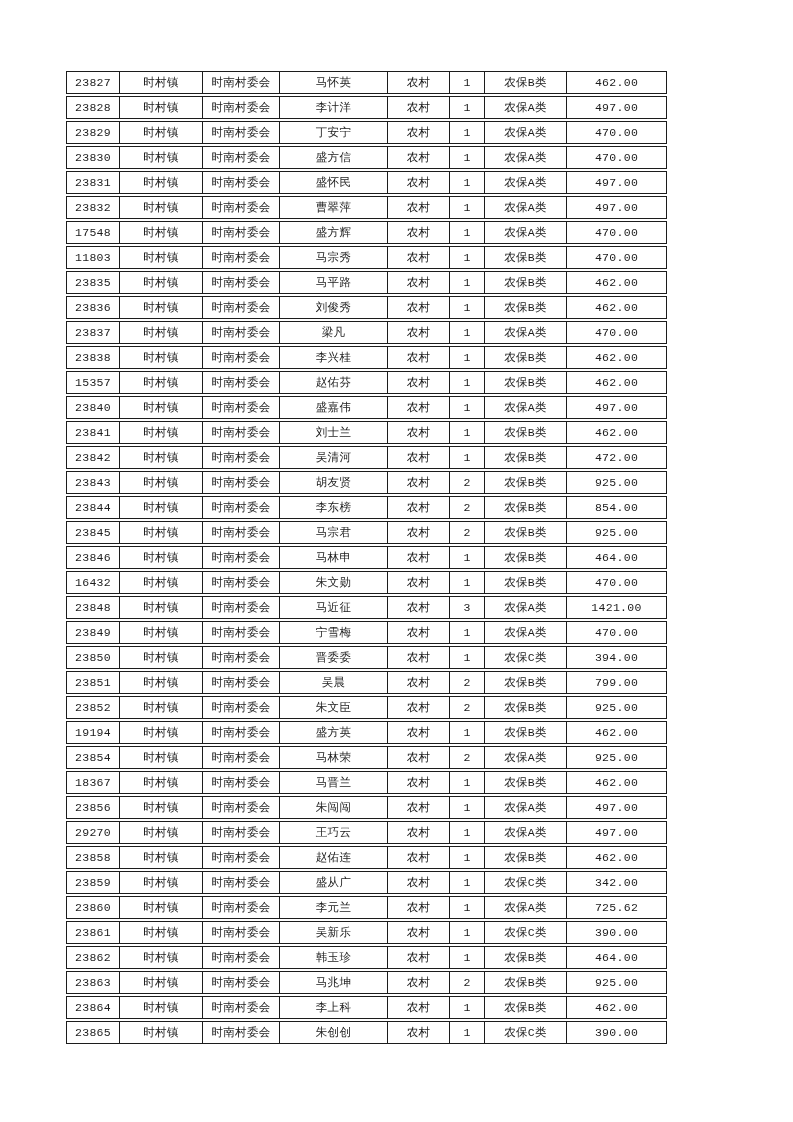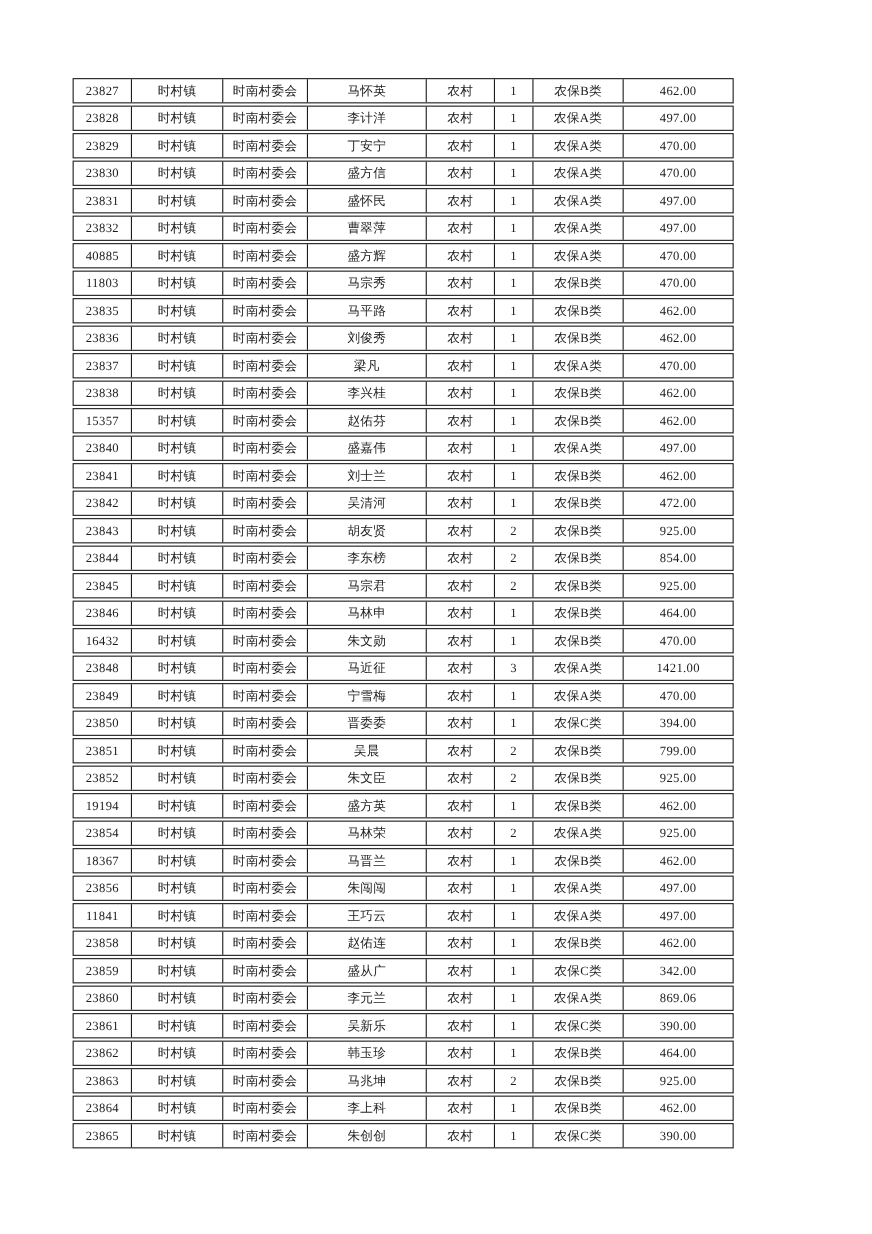--- a/index.html
+++ b/index.html
@@ -6,21 +6,21 @@
     margin: 0;
     padding: 0;
     background: #ffffff;
   }
   .page {
     position: relative;
     width: 716px;
     height: 1122px;
     background: #ffffff;
     overflow: hidden;
-    font-family: Liberation Serif, serif;
+    font-family: Liberation Mono, monospace;
   }
   .table-wrap {
     position: absolute;
     left: 66px;
     top: 71px;
     width: 601px;
   }
   .row {
     display: flex;
     box-sizing: border-box;
@@ -111,21 +111,21 @@
     <div class="cell c0">23832</div>
     <div class="cell c1">时村镇</div>
     <div class="cell c2">时南村委会</div>
     <div class="cell c3">曹翠萍</div>
     <div class="cell c4">农村</div>
     <div class="cell c5">1</div>
     <div class="cell c6">农保A类</div>
     <div class="cell c7">497.00</div>
   </div>
       <div class="row">
-    <div class="cell c0">40885</div>
+    <div class="cell c0">17548</div>
     <div class="cell c1">时村镇</div>
     <div class="cell c2">时南村委会</div>
     <div class="cell c3">盛方辉</div>
     <div class="cell c4">农村</div>
     <div class="cell c5">1</div>
     <div class="cell c6">农保A类</div>
     <div class="cell c7">470.00</div>
   </div>
       <div class="row">
     <div class="cell c0">11803</div>
@@ -351,21 +351,21 @@
     <div class="cell c0">23856</div>
     <div class="cell c1">时村镇</div>
     <div class="cell c2">时南村委会</div>
     <div class="cell c3">朱闯闯</div>
     <div class="cell c4">农村</div>
     <div class="cell c5">1</div>
     <div class="cell c6">农保A类</div>
     <div class="cell c7">497.00</div>
   </div>
       <div class="row">
-    <div class="cell c0">11841</div>
+    <div class="cell c0">29270</div>
     <div class="cell c1">时村镇</div>
     <div class="cell c2">时南村委会</div>
     <div class="cell c3">王巧云</div>
     <div class="cell c4">农村</div>
     <div class="cell c5">1</div>
     <div class="cell c6">农保A类</div>
     <div class="cell c7">497.00</div>
   </div>
       <div class="row">
     <div class="cell c0">23858</div>
@@ -388,21 +388,21 @@
     <div class="cell c7">342.00</div>
   </div>
       <div class="row">
     <div class="cell c0">23860</div>
     <div class="cell c1">时村镇</div>
     <div class="cell c2">时南村委会</div>
     <div class="cell c3">李元兰</div>
     <div class="cell c4">农村</div>
     <div class="cell c5">1</div>
     <div class="cell c6">农保A类</div>
-    <div class="cell c7">869.06</div>
+    <div class="cell c7">725.62</div>
   </div>
       <div class="row">
     <div class="cell c0">23861</div>
     <div class="cell c1">时村镇</div>
     <div class="cell c2">时南村委会</div>
     <div class="cell c3">吴新乐</div>
     <div class="cell c4">农村</div>
     <div class="cell c5">1</div>
     <div class="cell c6">农保C类</div>
     <div class="cell c7">390.00</div>

